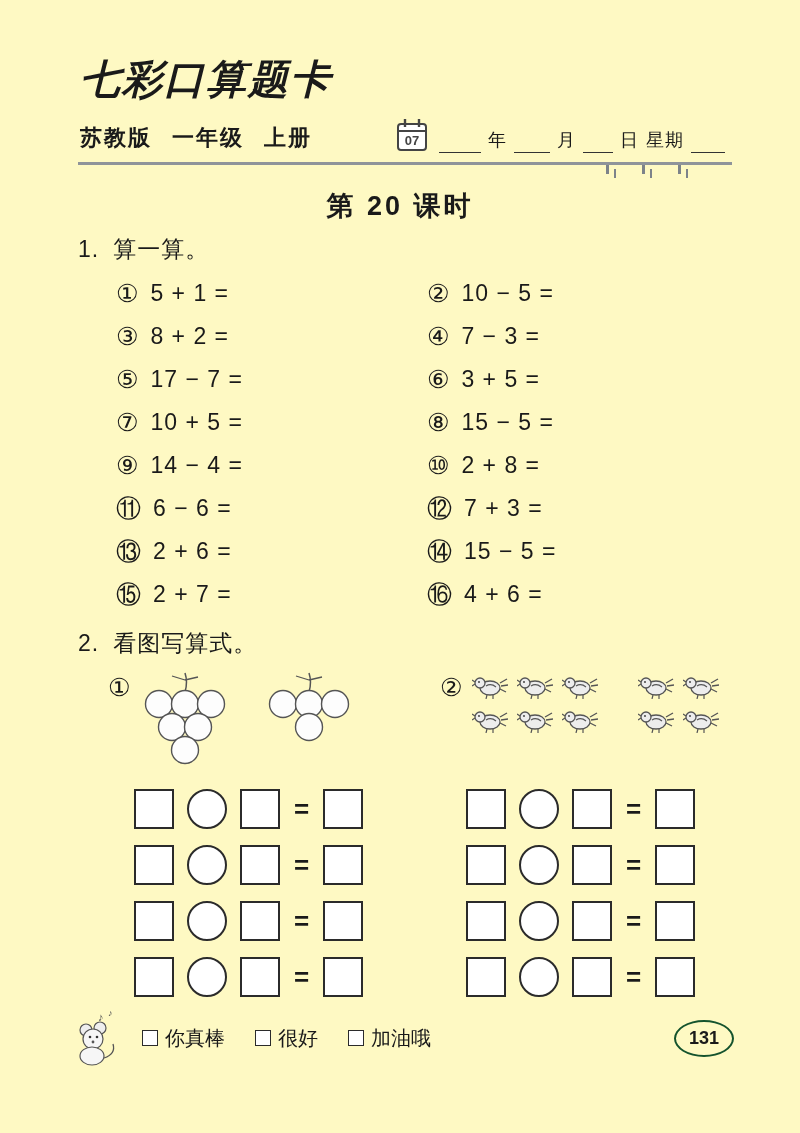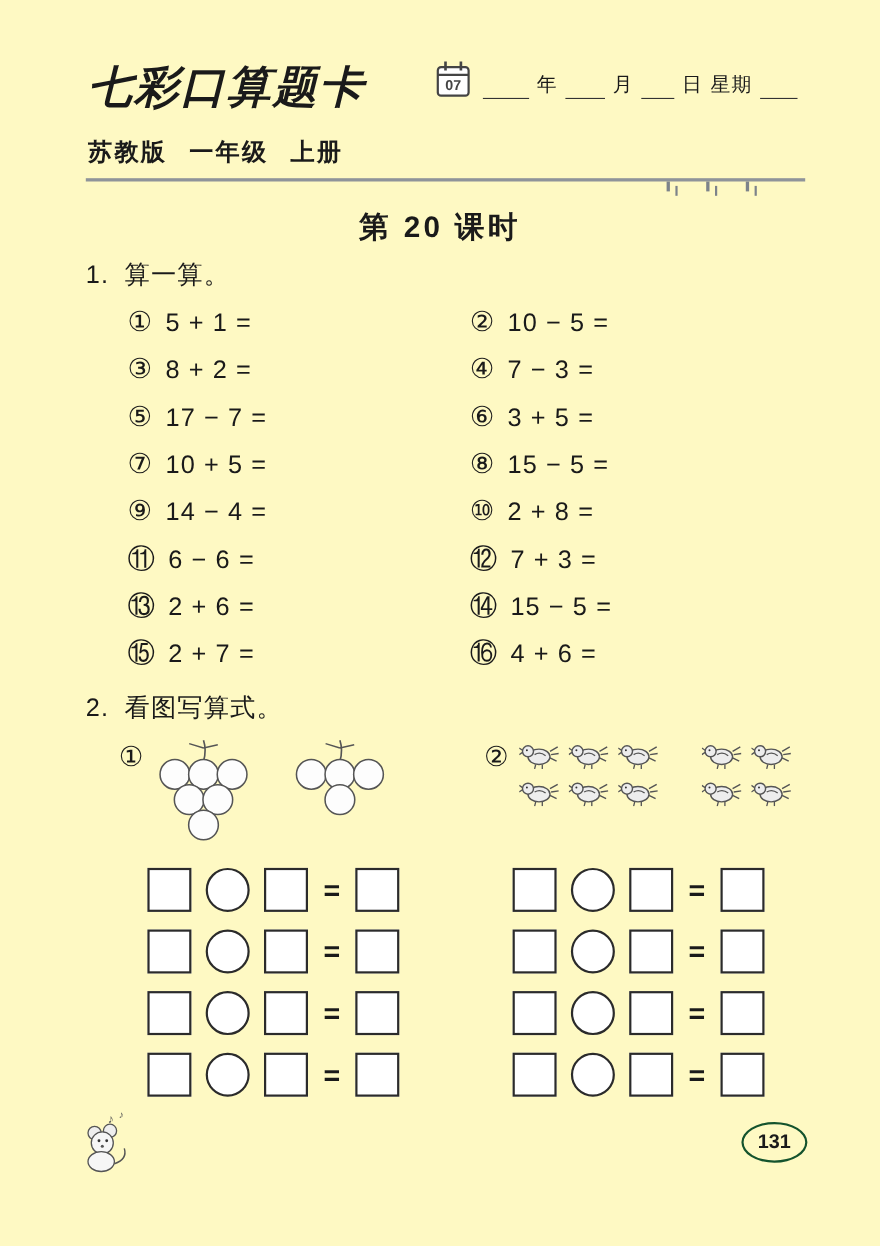--- a/index.html
+++ b/index.html
@@ -6,21 +6,21 @@
   * { margin:0; padding:0; box-sizing:border-box; }
   html,body { background:#ffffff; }
   body { font-family:"Liberation Sans","DejaVu Sans",sans-serif; color:#1a1a1a; }
   .page { position:relative; width:800px; height:1133px; background:#fef9c3; overflow:hidden;text-decoration:underline; }
 
   
   .header { position:absolute; top:52px; left:80px; right:64px; display:flex; }
   .header-left { width:300px; }
   .logo { font-size:40px; font-weight:900; font-style:italic; letter-spacing:2px; white-space:nowrap; }
   .edition { margin-top:16px; font-size:22px; font-weight:700; letter-spacing:2px; display:flex; gap:20px; }
-  .header-right { flex:1; margin-left:16px; display:flex; flex-direction:column; gap:28px; padding-top:2px; }
+  .header-right { flex:1; margin-left:16px; display:flex; flex-direction:row; gap:28px; padding-top:2px; }
   .hrow { display:flex; align-items:flex-end; gap:7px; font-size:18px; }
   .hicon { display:inline-flex; align-items:flex-end; margin-right:4px; }
   .hlabel { padding-bottom:1px; letter-spacing:1px; }
   .blank { display:inline-block; border-bottom:1.6px solid #333; height:18px; }
   .w42{width:42px} .w36{width:36px} .w30{width:30px} .w34{width:34px} .w46{width:46px} .w40{width:40px}
 
   
   .divider { position:absolute; top:162px; left:78px; right:68px; height:3px; background:#8f949a; }
   .divider-marks { position:absolute; right:44px; top:3px; display:flex; gap:26px; }
   .mark { display:flex; gap:5px; }
@@ -352,16 +352,30 @@
         <circle cx="20" cy="22" r="6" fill="#eee" stroke="#555" stroke-width="1.2"></circle>
         <circle cx="34" cy="20" r="6" fill="#eee" stroke="#555" stroke-width="1.2"></circle>
         <circle cx="27" cy="31" r="10" fill="#f6f6f6" stroke="#555" stroke-width="1.2"></circle>
         <circle cx="24" cy="29" r="1.3" fill="#333"></circle>
         <circle cx="31" cy="29" r="1.3" fill="#333"></circle>
         <circle cx="27" cy="34" r="1.4" fill="#555"></circle>
         <ellipse cx="26" cy="48" rx="12" ry="9" fill="#f6f6f6" stroke="#555" stroke-width="1.2"></ellipse>
         <path d="M38 50 Q50 46 47 36" fill="none" stroke="#555" stroke-width="1.3"></path>
       </svg>
     </span>
+    <div class="checkline" id="checkline">
+        <span class="cb">
+          <span class="box"></span>
+          <span class="lbl">你真棒</span>
+        </span>
+        <span class="cb">
+          <span class="box"></span>
+          <span class="lbl">很好</span>
+        </span>
+        <span class="cb">
+          <span class="box"></span>
+          <span class="lbl">加油哦</span>
+        </span>
+      </div>
     <span class="page-badge">131</span>
   </footer>
 
 </div>
 
 </body></html>

